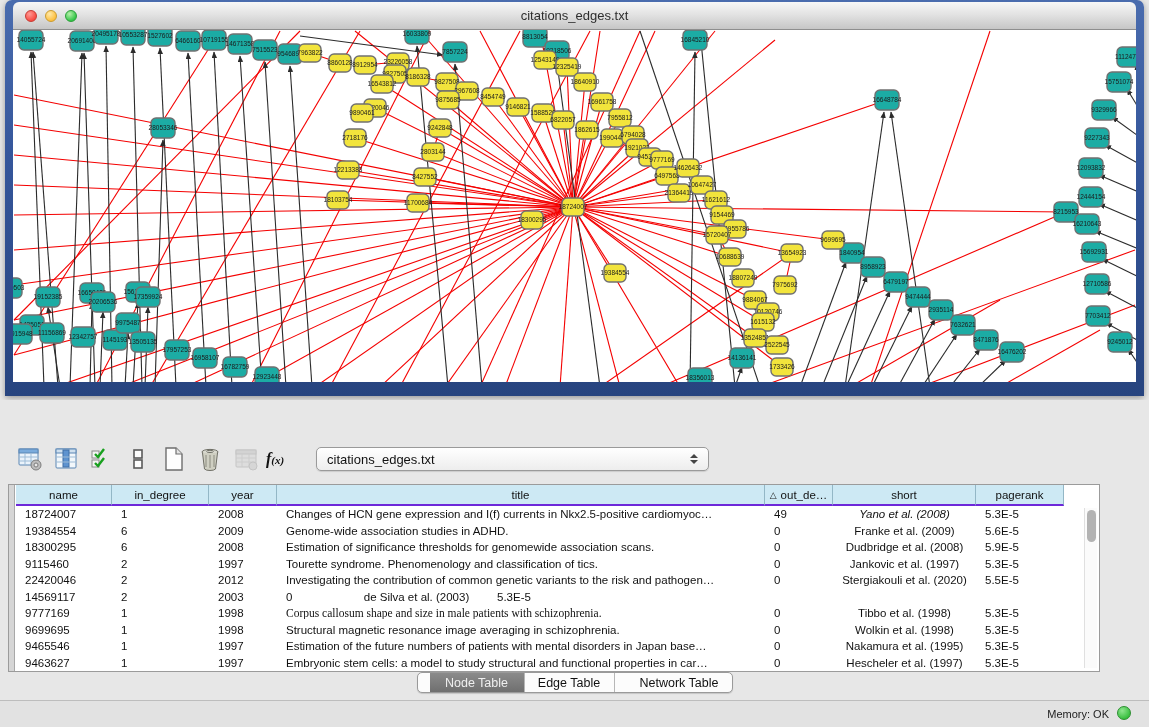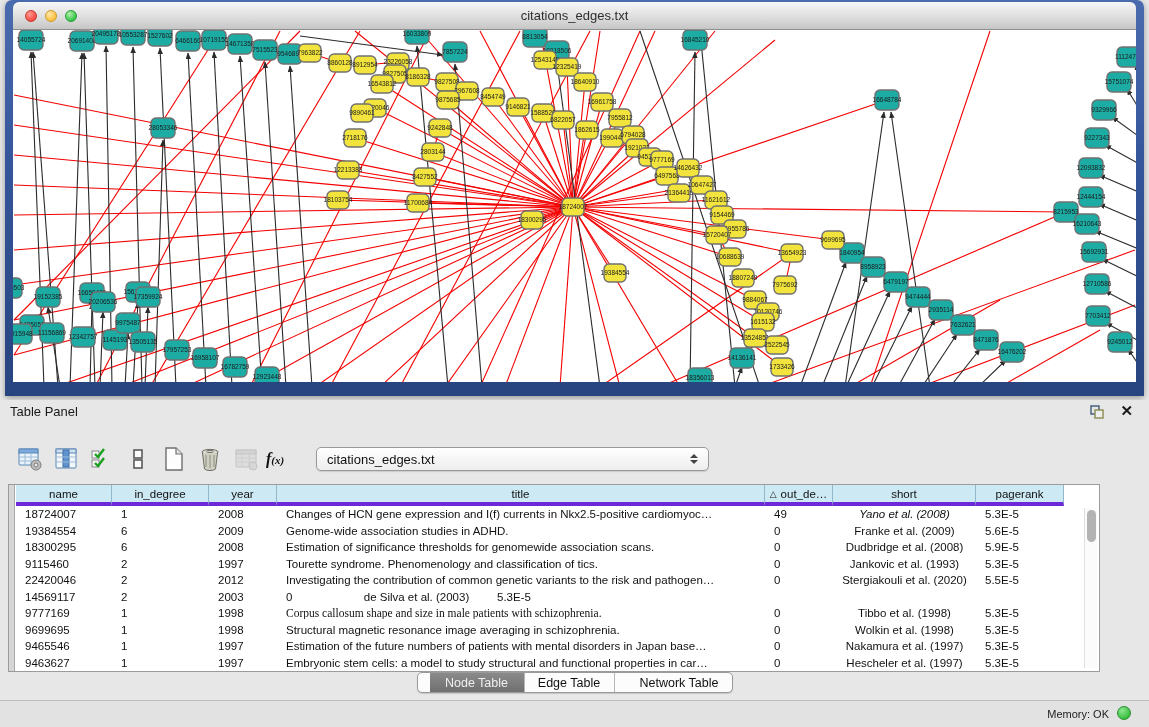--- a/index.html
+++ b/index.html
@@ -40,21 +40,21 @@
     font-size:13px; color:#111; box-shadow:0 1px 1px rgba(0,0,0,.12); }
   .combo .val { flex:1; }
   .combo-arrows { display:flex; flex-direction:column; gap:2px; }
   .combo-arrows i { display:block; width:0; height:0; border-left:4px solid transparent; border-right:4px solid transparent; }
   .combo-arrows i.up { border-bottom:4px solid #444; }
   .combo-arrows i.dn { border-top:4px solid #444; }
 
   .tablewrap { position:absolute; left:8px; top:84px; width:1092px; height:188px; background:#fff; border:1px solid #9b9b9b; }
   .gutter { position:absolute; left:0; top:0; width:6px; height:100%; background:#d6d6d6; border-right:1px solid #a8a8a8; }
   .thead { position:absolute; left:7px; top:0; height:21px; display:flex; }
-  .th { background:#cde9f4; border-right:1px solid #93b7c6; border-bottom:4px solid #6d28d9;
+  .th { background:#cde9f4; border-right:1px solid #93b7c6; border-bottom:2px solid #6d28d9;
     font-size:11.5px; color:#111; display:flex; align-items:center; justify-content:center; overflow:hidden; white-space:nowrap; }
   .th .tri { font-size:9px; margin-right:4px; color:#222; }
   .tbody { position:absolute; left:7px; top:21px; right:0; bottom:0; overflow:hidden; }
   .tr { display:flex; height:16.5px; align-items:center; }
   .td { font-size:11.5px; color:#111; white-space:nowrap; overflow:hidden; padding-left:9px; }
   .td.center { text-align:center; padding-left:0; }
   .vscroll { position:absolute; right:2px; top:23px; width:13px; height:160px; background:#fbfbfb; border-left:1px solid #e0e0e0; }
   .vthumb { position:absolute; left:1.5px; top:2px; width:9px; height:32px; border-radius:5px; background:#b3b3b3; }
 
   .tabbar { position:absolute; left:50%; top:272px; transform:translateX(-50%); display:flex; height:21px;
@@ -682,30 +682,20 @@
           </g>
           <g>
             <rect x="822" y="231" width="22" height="18" rx="5" fill="#f2e43c" stroke="#707070" stroke-width="1.4"></rect>
             <text x="833" y="242" text-anchor="middle" font-size="6.5" fill="#1b1b1b">9699695</text>
           </g>
         </svg>
     </div>
   </div>
 
   <div class="table-panel">
-    <div class="panel-header">
-      <span class="panel-title">Table Panel</span>
-      <span class="float-ic">
-        <svg width="15" height="14" viewBox="0 0 15 14">
-          <rect x="1" y="1" width="8" height="8" fill="none" stroke="#3c5a7a" stroke-width="1.4"></rect>
-          <rect x="5" y="5" width="8" height="8" fill="#efefef" stroke="#8a8a52" stroke-width="1.4"></rect>
-        </svg>
-      </span>
-      <span class="close-ic">✕</span>
-    </div>
 
     <div class="toolbar">
       <span id="toolbar-slot" style="display: flex;">
           <div class="tool-btn">
             <svg width="26" height="26" viewBox="0 0 26 26">
               <rect x="2" y="3" width="19" height="16" rx="1" fill="#eaf3fb" stroke="#5b86b4"></rect>
               <rect x="2" y="3" width="19" height="4" fill="#7aabdc" stroke="#5b86b4"></rect>
               <path d="M2 11h19M2 15h19M8 7v12M14 7v12" stroke="#9dbbd6" stroke-width="1"></path>
               <circle cx="19" cy="19" r="5" fill="#bdbdbd" stroke="#7c7c7c"></circle>
               <circle cx="19" cy="19" r="2" fill="#e9e9e9" stroke="#7c7c7c"></circle>
@@ -821,21 +811,21 @@
             <div class="td" style="width: 68px;">0</div>
             <div class="td center" style="width: 143px;">Dudbridge et al. (2008)</div>
             <div class="td" style="width: 88px;">5.9E-5</div>
           </div>
           <div class="tr">
             <div class="td" style="width: 96px;">9115460</div>
             <div class="td" style="width: 97px;">2</div>
             <div class="td" style="width: 68px;">1997</div>
             <div class="td" style="width: 488px;">Tourette syndrome. Phenomenology and classification of tics.</div>
             <div class="td" style="width: 68px;">0</div>
-            <div class="td center" style="width: 143px;">Jankovic et al. (1993)</div>
+            <div class="td center" style="width: 143px;">Jankovic et al. (1997)</div>
             <div class="td" style="width: 88px;">5.3E-5</div>
           </div>
           <div class="tr">
             <div class="td" style="width: 96px;">22420046</div>
             <div class="td" style="width: 97px;">2</div>
             <div class="td" style="width: 68px;">2012</div>
             <div class="td" style="width: 488px;">Investigating the contribution of common genetic variants to the risk and pathogen…</div>
             <div class="td" style="width: 68px;">0</div>
             <div class="td center" style="width: 143px;">Stergiakouli et al. (2020)</div>
             <div class="td" style="width: 88px;">5.5E-5</div>
@@ -865,21 +855,21 @@
             <div class="td" style="width: 68px;">0</div>
             <div class="td center" style="width: 143px;">Wolkin et al. (1998)</div>
             <div class="td" style="width: 88px;">5.3E-5</div>
           </div>
           <div class="tr">
             <div class="td" style="width: 96px;">9465546</div>
             <div class="td" style="width: 97px;">1</div>
             <div class="td" style="width: 68px;">1997</div>
             <div class="td" style="width: 488px;">Estimation of the future numbers of patients with mental disorders in Japan base…</div>
             <div class="td" style="width: 68px;">0</div>
-            <div class="td center" style="width: 143px;">Nakamura et al. (1997)</div>
+            <div class="td center" style="width: 143px;">Nakamura et al. (1995)</div>
             <div class="td" style="width: 88px;">5.3E-5</div>
           </div>
           <div class="tr">
             <div class="td" style="width: 96px;">9463627</div>
             <div class="td" style="width: 97px;">1</div>
             <div class="td" style="width: 68px;">1997</div>
             <div class="td" style="width: 488px;">Embryonic stem cells: a model to study structural and functional properties in car…</div>
             <div class="td" style="width: 68px;">0</div>
             <div class="td center" style="width: 143px;">Hescheler et al. (1997)</div>
             <div class="td" style="width: 88px;">5.3E-5</div>

